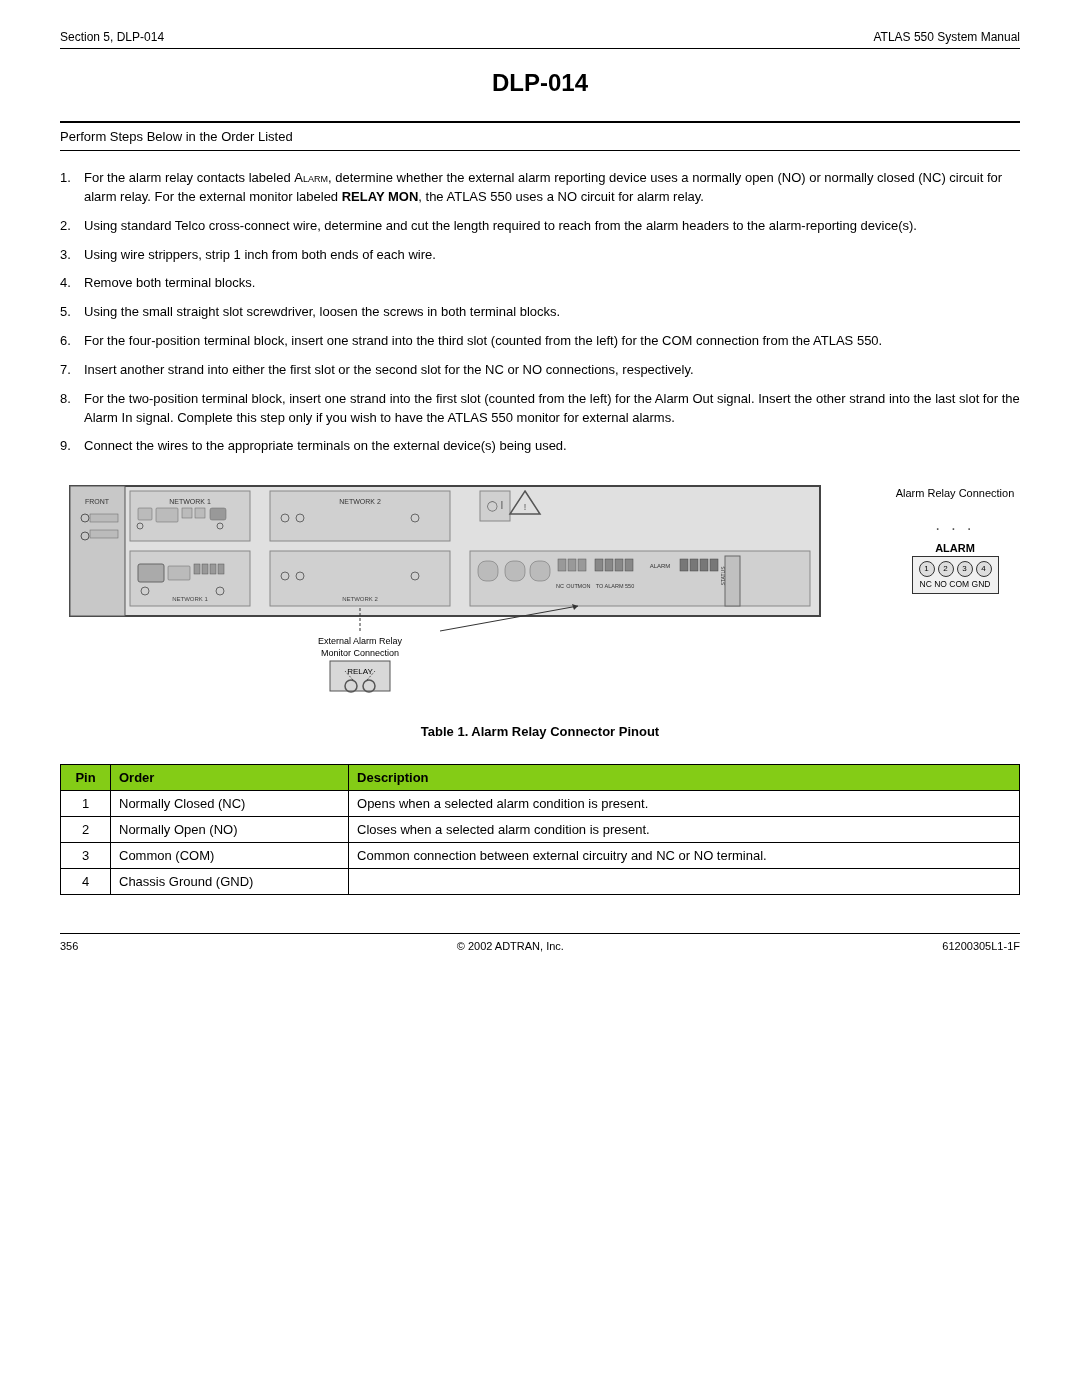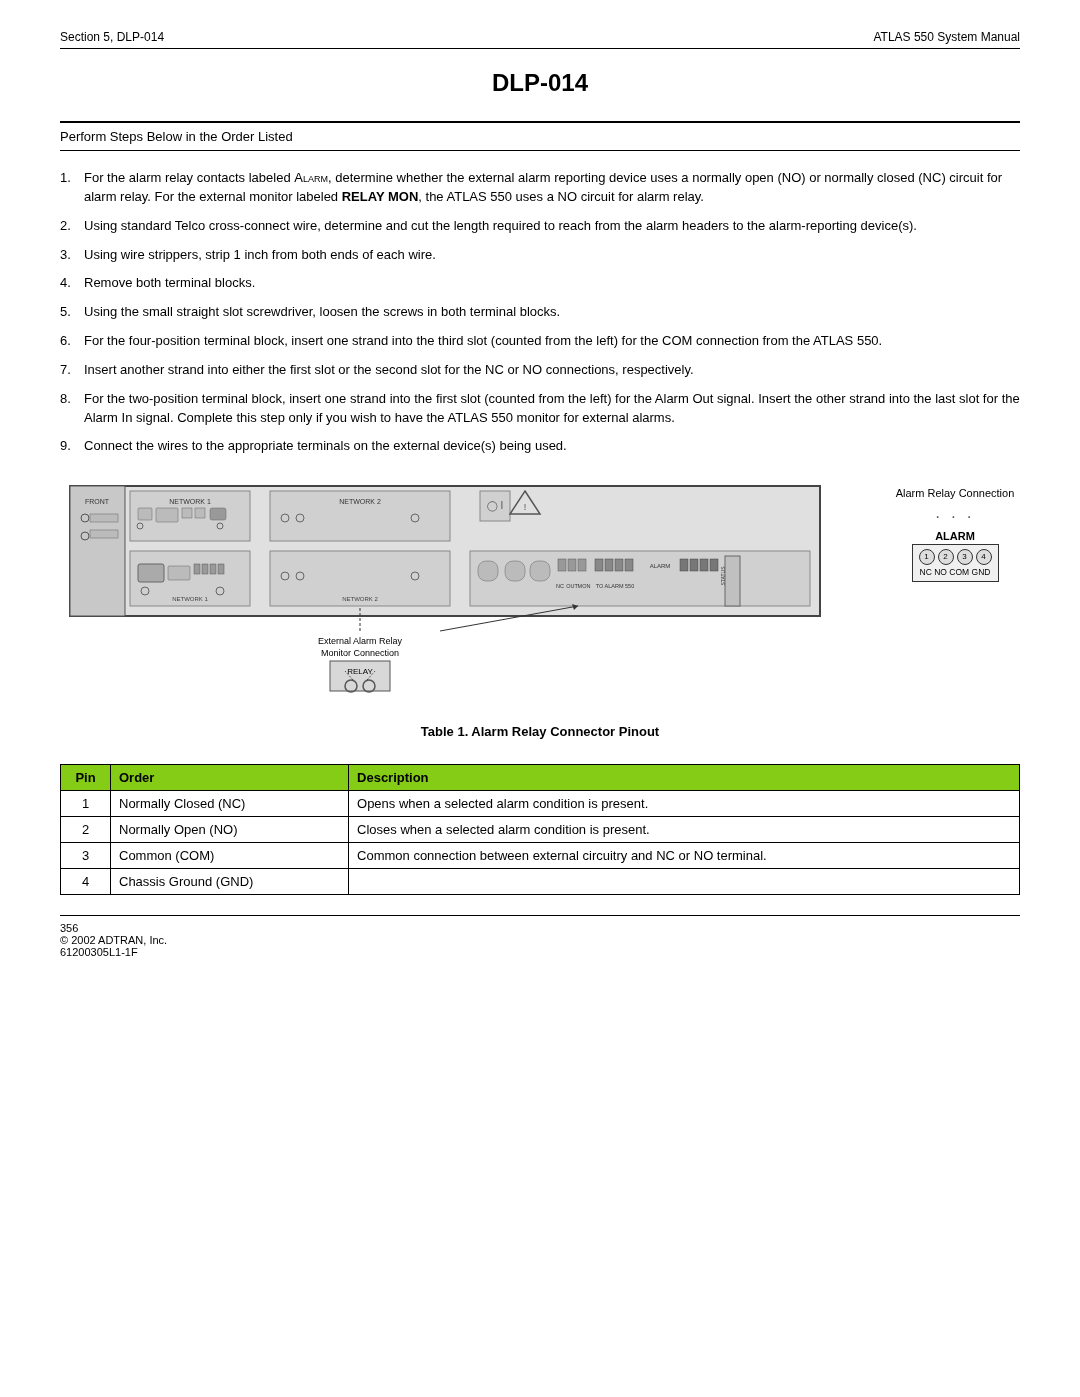--- a/index.html
+++ b/index.html
@@ -99,26 +99,25 @@
       padding: 5px 8px;
       vertical-align: top;
     }
     tbody td:first-child {
       text-align: center;
       font-weight: normal;
     }
     .footer {
       display: flex;
       justify-content: space-between;
-      align-items: flex-start;
+      align-items: center;
       border-top: 1px solid #000;
-      margin-top: 20px;
+      margin-top: 38px;
       padding-top: 6px;
       font-size: 11px;
-      flex-direction: column;
     }
   </style>
 </head>
 <body>
 
 <div class="header">
   <span class="header-left">Section 5, DLP-014</span>
   <span class="header-right">ATLAS 550 System Manual</span>
 </div>
 
@@ -258,21 +257,21 @@
 
       <line x1="293" y1="204" x2="285" y2="195" stroke="#333" stroke-width="0.8" stroke-dasharray="2,1.5"></line>
       <line x1="307" y1="204" x2="315" y2="195" stroke="#333" stroke-width="0.8" stroke-dasharray="2,1.5"></line>
 
       <line x1="380" y1="155" x2="518" y2="130" stroke="#333" stroke-width="1"></line>
       <polygon points="518,130 512,128 514,134" fill="#333"></polygon>
     </svg>
   </div>
 
   <div style="display:flex; flex-direction:column; align-items:center; min-width:130px; padding-top:10px;">
-    <div style="font-size:11px; text-align:center; line-height:1.4; margin-bottom:6px;">
+    <div style="font-size:11px; text-align:center; line-height:1.4; margin-bottom:18px;">
       <span>Alarm Relay
 Connection</span>
     </div>
 
     <div style="margin-bottom:4px; font-size:16px; letter-spacing:3px; color:#555;">· · ·</div>
     <div style="margin-bottom:2px; font-size:11px; font-weight:bold;">ALARM</div>
 
     <div style="border:1px solid #333; padding:4px 6px; background:#f0f0f0;">
       <div style="display:flex; gap:3px; justify-content:center; margin-bottom:2px;">
         <div style="width:16px; height:16px; border:1.5px solid #333; border-radius:50%; display:flex; align-items:center; justify-content:center; font-size:8px; background:#ddd;">1</div>

